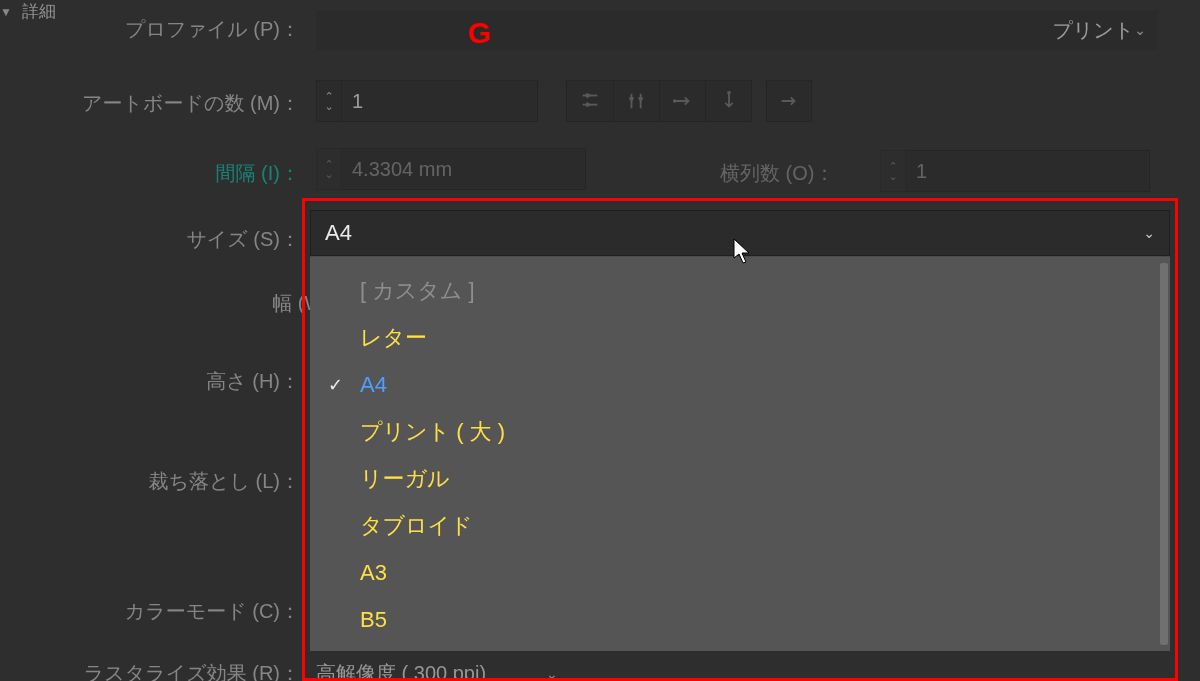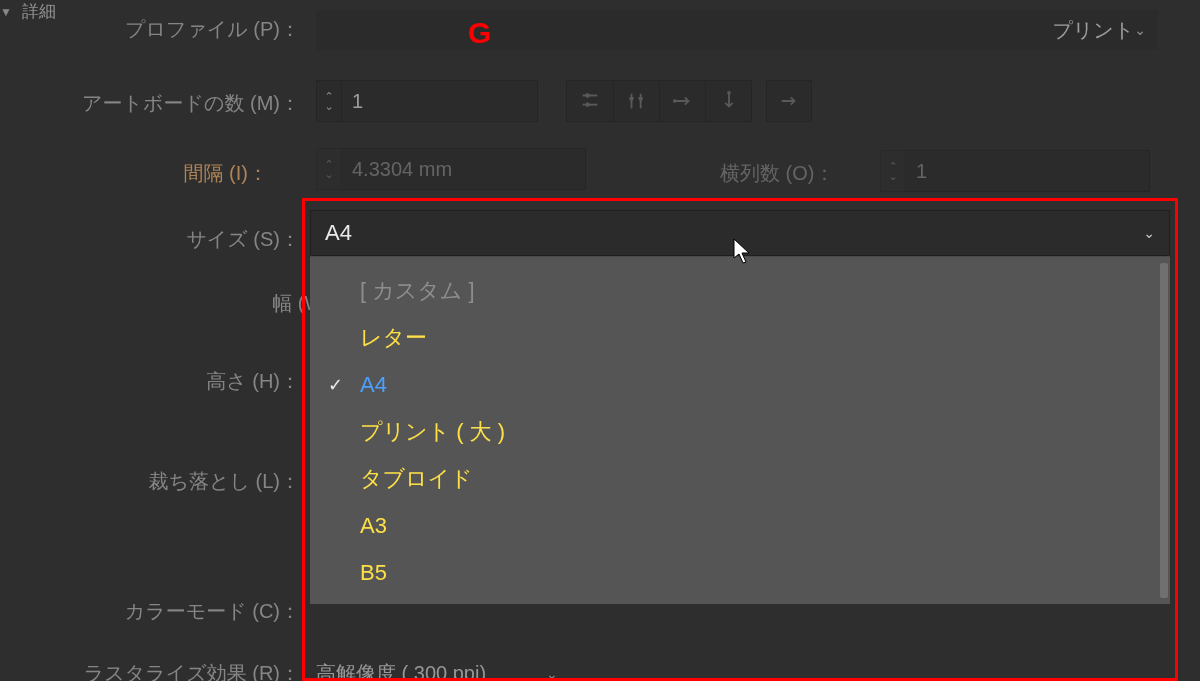--- a/index.html
+++ b/index.html
@@ -99,21 +99,21 @@
     width: 46px; height: 42px;
     background: #343434;
     border: 1px solid #2a2a2a;
     display: flex; align-items: center; justify-content: center;
     color: #7a7a7a;
   }
   .icon-btn svg, .icon-single svg { width: 24px; height: 22px; }
 
   
   .spacing-row { left: 0; top: 148px; width: 100%; }
-  .spacing-label { position: absolute; right: 932px; top: 12px; color: #fdba74; }
+  .spacing-label { position: absolute; right: 900px; top: 12px; color: #14b8a6; }
   .spacing-stepper { position: absolute; left: 316px; top: 0; }
   .spacing-stepper .stepper-arrows { opacity: 0.45; }
   .spacing-stepper .stepper-input { width: 244px; color: #8a8a8a; }
 
   .cols-label { position: absolute; left: 720px; top: 12px; color: #8a8a8a; }
   .cols-stepper { position: absolute; left: 880px; top: 2px; }
   .cols-stepper .stepper-arrows { opacity: 0.45; }
   .cols-stepper .stepper-input { width: 244px; color: #8a8a8a; }
 
   
@@ -326,20 +326,21 @@
     <span class="chev">⌄</span>
   </div>
   <div class="dd-list">
     <div class="dd-item header">[ カスタム ]</div>
     <div class="dd-item">レター</div>
     <div class="dd-item selected">
       <span class="dd-check">✓</span>
       <span>A4</span>
     </div>
     <div class="dd-item">プリント ( 大 )</div>
+    <div class="dd-item">リーガル</div>
     <div class="dd-item">タブロイド</div>
     <div class="dd-item">A3</div>
     <div class="dd-item">B5</div>
     <div class="dd-scroll"></div>
   </div>
 </div>
 
 <div class="cursor">
   <svg viewBox="0 0 20 28">
     <path d="M1 1 L1 20 L6 16 L10 25 L13 24 L9 15 L16 15 Z" fill="white" stroke="black" stroke-width="1"></path>

